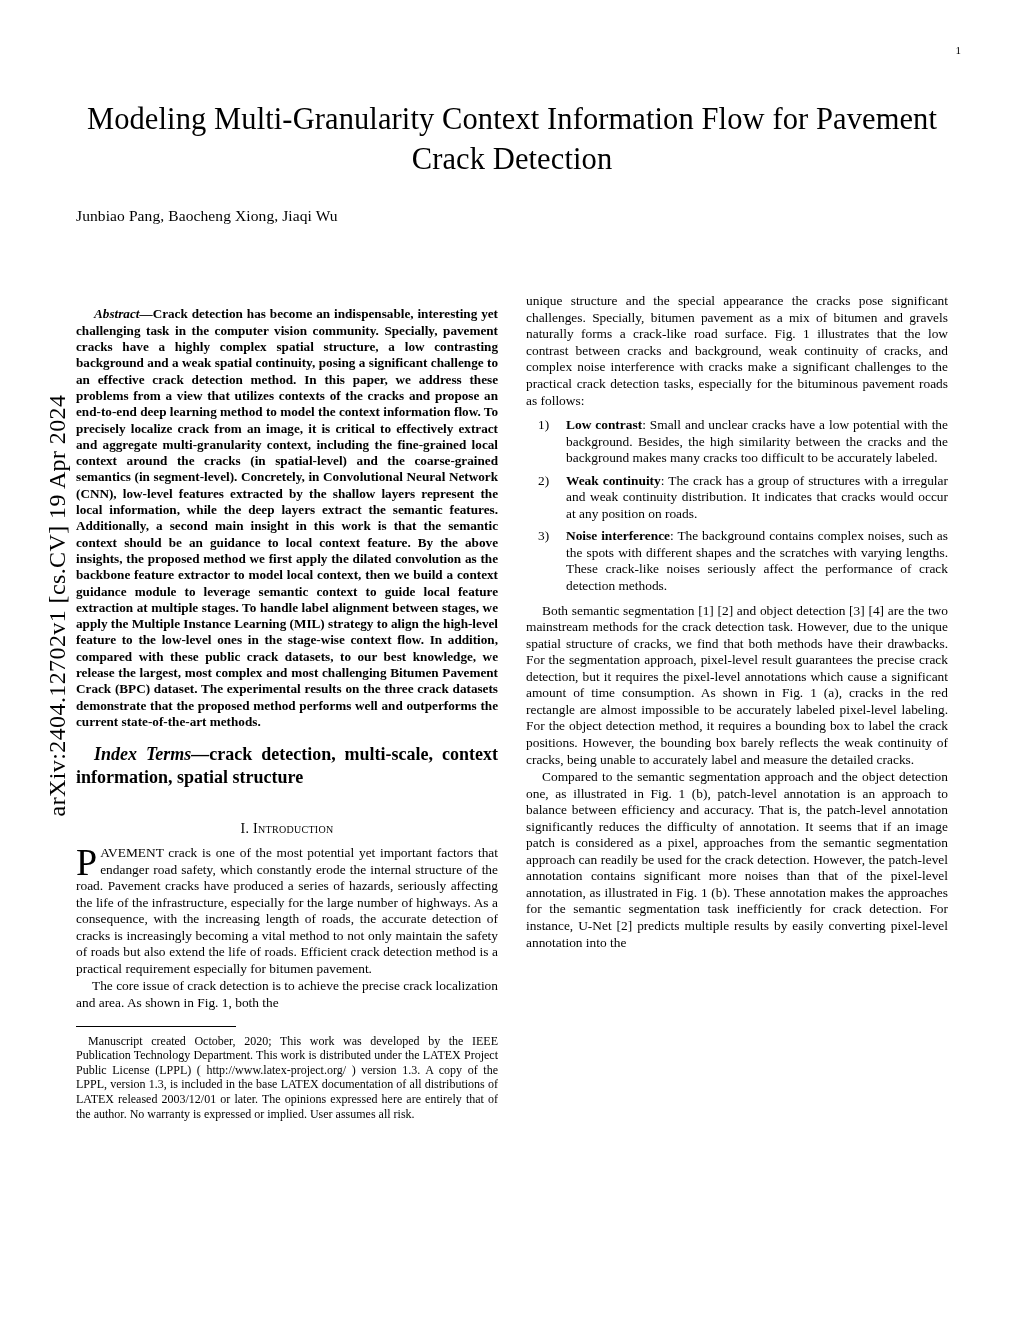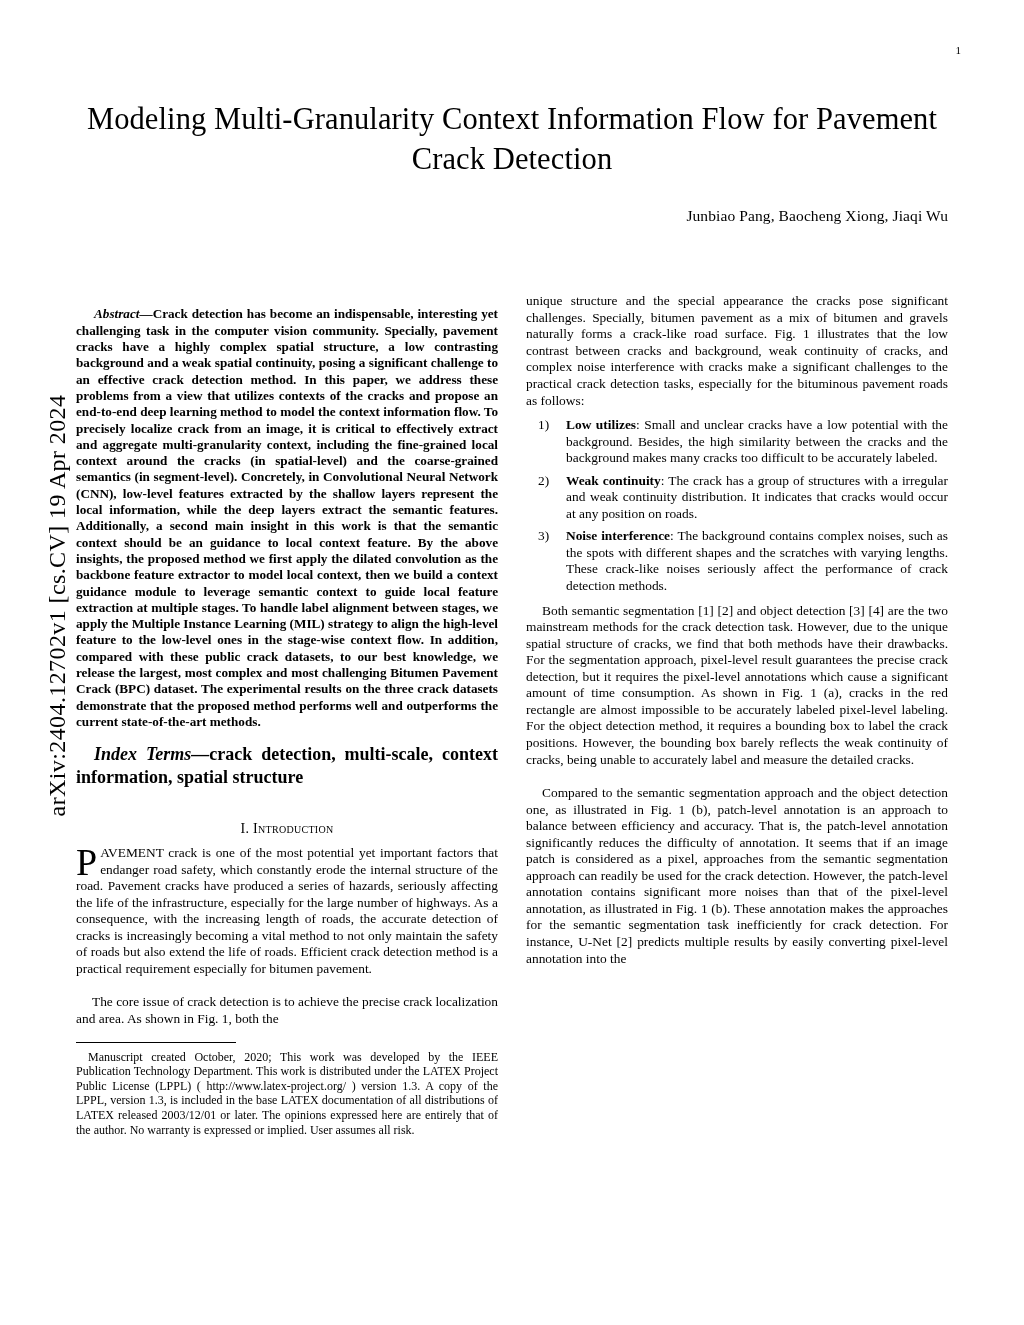--- a/index.html
+++ b/index.html
@@ -49,21 +49,21 @@
   }
   .title {
     text-align: center;
     font-size: 30.5px;
     line-height: 1.30;
     font-weight: normal;
     margin: 12px 0 0 0;
     letter-spacing: 0.1px;
   }
   .authors {
-    text-align: right;
+    text-align: left;
     font-size: 15.5px;
     margin-top: 28px;
     letter-spacing: 0.1px;
   }
   .columns {
     display: flex;
     gap: 28px;
     margin-top: 68px;
   }
   .col {
@@ -100,21 +100,21 @@
     text-align: center;
     font-variant: small-caps;
     font-size: 14px;
     margin: 32px 0 8px 0;
     letter-spacing: 0.3px;
   }
   .para {
     text-indent: 16px;
     margin: 0;
   }
-  .para + .para { margin-top: 17px; }
+  .para + .para { margin-top: 1px; }
   .dropcap-para {
     text-indent: 0;
   }
   .dropcap {
     float: left;
     font-size: 38px;
     line-height: 31px;
     padding-right: 3px;
     padding-top: 2px;
     font-family: "Liberation Serif", serif;
@@ -187,21 +187,21 @@
 
       </div>
 
       <div class="col">
 
         <p class="para" style="text-indent:0">unique structure and the special appearance the cracks pose significant challenges. Specially, bitumen pavement as a mix of bitumen and gravels naturally forms a crack-like road surface. Fig. 1 illustrates that the low contrast between cracks and background, weak continuity of cracks, and complex noise interference with cracks make a significant challenges to the practical crack detection tasks, especially for the bituminous pavement roads as follows:</p>
 
         <ol class="numlist">
           <li>
             <span class="marker">1)</span>
-            <span class="bold">Low utilizes</span><span>: Small and unclear cracks have a low potential with the background. Besides, the high similarity between the cracks and the background makes many cracks too difficult to be accurately labeled.</span>
+            <span class="bold">Low contrast</span><span>: Small and unclear cracks have a low potential with the background. Besides, the high similarity between the cracks and the background makes many cracks too difficult to be accurately labeled.</span>
           </li>
           <li>
             <span class="marker">2)</span>
             <span class="bold">Weak continuity</span><span>: The crack has a group of structures with a irregular and weak continuity distribution. It indicates that cracks would occur at any position on roads.</span>
           </li>
           <li>
             <span class="marker">3)</span>
             <span class="bold">Noise interference</span><span>: The background contains complex noises, such as the spots with different shapes and the scratches with varying lengths. These crack-like noises seriously affect the performance of crack detection methods.</span>
           </li>
         </ol>

